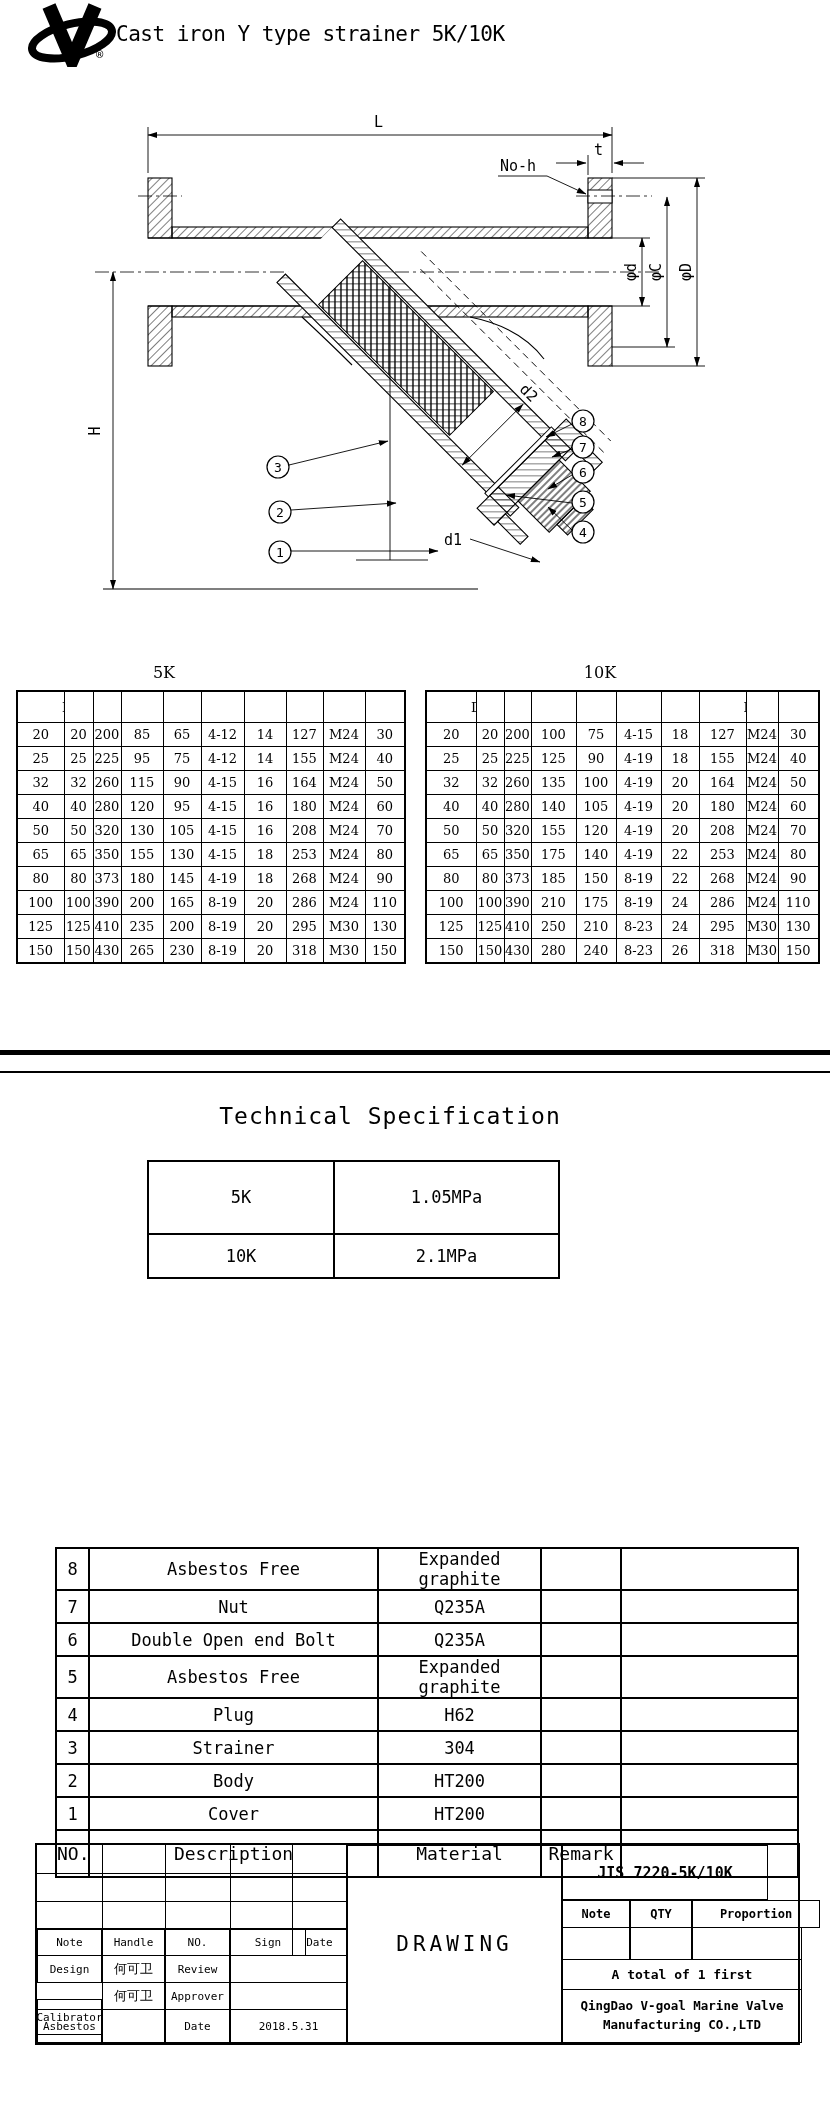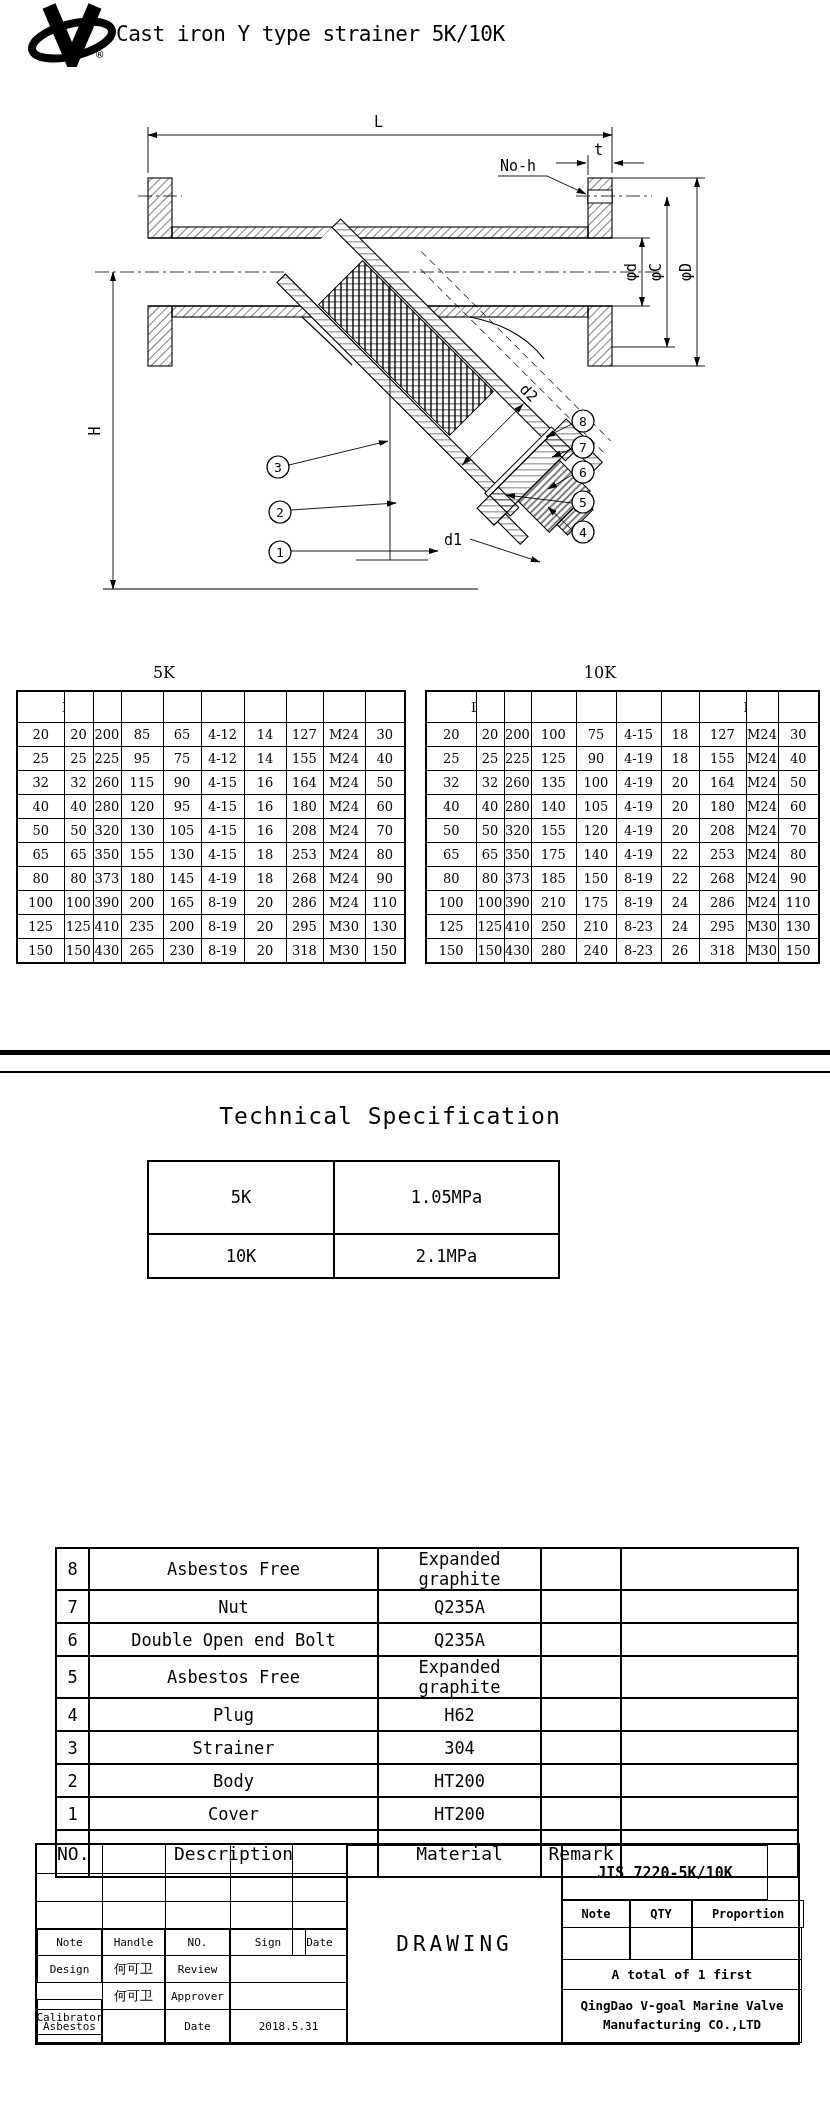--- a/index.html
+++ b/index.html
@@ -644,20 +644,20 @@
   <div class="cell" style="left:0;top:164px;width:65px;height:34px">Asbestos</div>
   <div class="cell" style="left:65px;top:164px;width:63px;height:34px"></div>
   <div class="cell" style="left:128px;top:164px;width:65px;height:34px">Date</div>
   <div class="cell" style="left:193px;top:164px;width:117px;height:34px">2018.5.31</div>
 
   <div class="cell drawing-word" style="left:310px;top:0;width:215px;height:198px">DRAWING</div>
 
   <div class="cell jis" style="left:525px;top:0;width:206px;height:55px">JIS 7220-5K/10K</div>
   <div class="cell rb-small" style="left:525px;top:55px;width:68px;height:28px">Note</div>
   <div class="cell rb-small" style="left:593px;top:55px;width:62px;height:28px">QTY</div>
-  <div class="cell rb-small" style="left:655px;top:55px;width:112px;height:28px">Proportion</div>
+  <div class="cell rb-small" style="left:655px;top:55px;width:128px;height:28px">Proportion</div>
   <div class="cell" style="left:525px;top:82px;width:68px;height:33px"></div>
   <div class="cell" style="left:593px;top:82px;width:62px;height:33px"></div>
   <div class="cell" style="left:655px;top:82px;width:110px;height:33px"></div>
   <div class="cell total-line" style="left:525px;top:114px;width:240px;height:31px">A total of 1 first</div>
   <div class="cell company" style="left:525px;top:144px;width:240px;height:54px">QingDao V-goal Marine Valve
 Manufacturing CO.,LTD</div>
 </div>
 
 </body></html>

